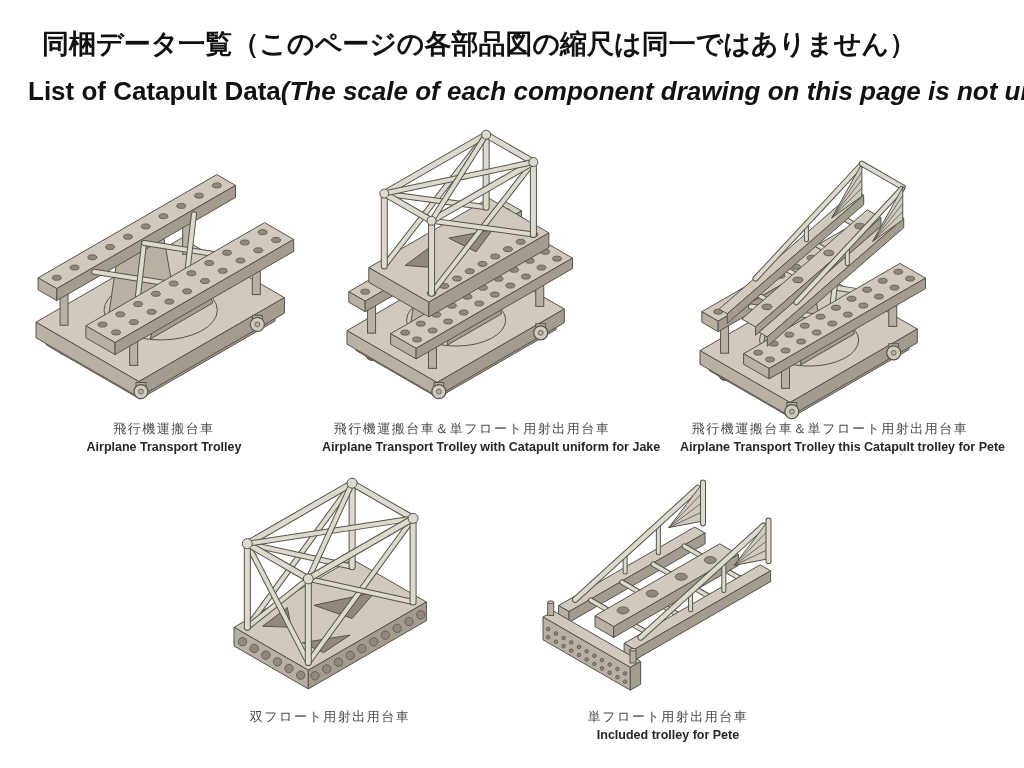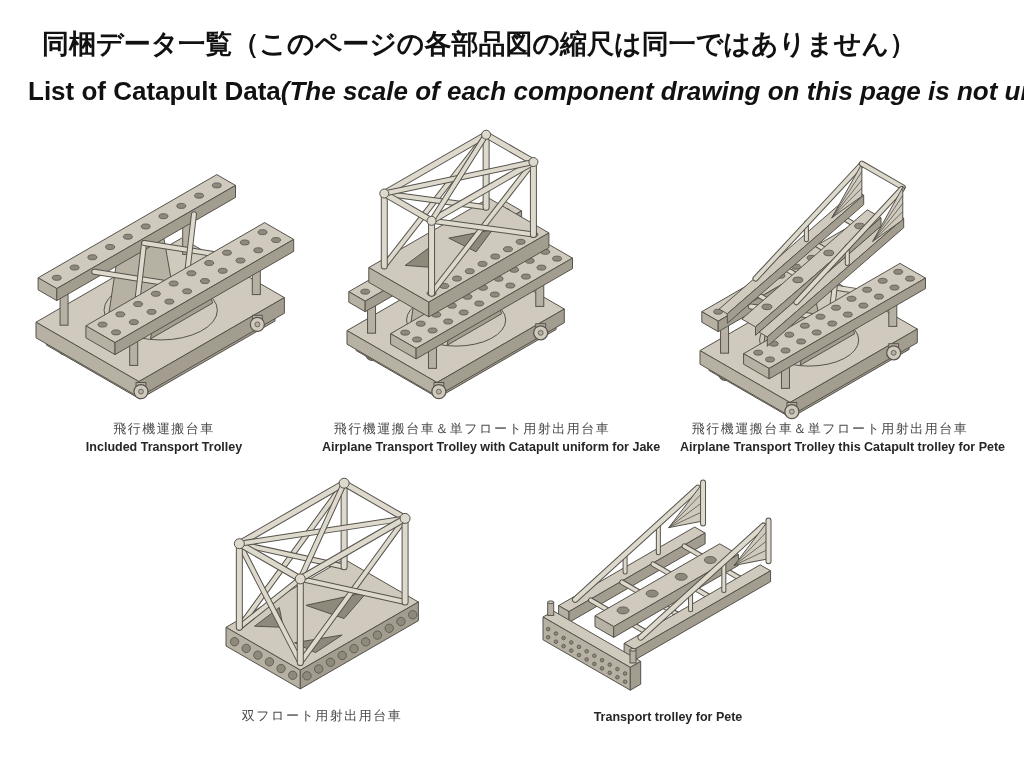--- a/index.html
+++ b/index.html
@@ -102,21 +102,21 @@
       <ellipse cx="145.364" cy="153.6" rx="4.5" ry="2.5" fill="#8f897c" stroke="#56534c" stroke-width="0.8"></ellipse>
       <ellipse cx="163.14586666666668" cy="143.33333333333334" rx="4.5" ry="2.5" fill="#8f897c" stroke="#56534c" stroke-width="0.8"></ellipse>
       <ellipse cx="180.92773333333335" cy="133.06666666666666" rx="4.5" ry="2.5" fill="#8f897c" stroke="#56534c" stroke-width="0.8"></ellipse>
       <ellipse cx="198.70960000000002" cy="122.80000000000001" rx="4.5" ry="2.5" fill="#8f897c" stroke="#56534c" stroke-width="0.8"></ellipse>
       <ellipse cx="216.4914666666667" cy="112.53333333333333" rx="4.5" ry="2.5" fill="#8f897c" stroke="#56534c" stroke-width="0.8"></ellipse>
       <ellipse cx="234.27333333333337" cy="102.26666666666667" rx="4.5" ry="2.5" fill="#8f897c" stroke="#56534c" stroke-width="0.8"></ellipse>
       <ellipse cx="252.0552" cy="92" rx="4.5" ry="2.5" fill="#8f897c" stroke="#56534c" stroke-width="0.8"></ellipse>
     </svg>
   <figcaption>
     <div class="cap-jp">飛行機運搬台車</div>
-    <div class="cap-en">Included Transport Trolley</div>
+    <div class="cap-en">Airplane Transport Trolley</div>
   </figcaption>
 </figure>
 
 <figure class="item" style="left:322px;top:110px;width:300px;">
   <svg id="svg1" width="300" height="310">
       <rect x="45.5604" y="234.2" width="9.799999999999999" height="8.4" fill="#b7b1a4" stroke="#56534c" stroke-width="1"></rect>
       <circle cx="50.4604" cy="243.3" r="7" fill="#cfcabd" stroke="#56534c" stroke-width="1.2"></circle>
       <circle cx="50.4604" cy="243.3" r="2.4499999999999997" fill="#b7b1a4" stroke="#56534c" stroke-width="0.8"></circle>
       <rect x="147.40200000000002" y="175.39999999999998" width="9.799999999999999" height="8.4" fill="#b7b1a4" stroke="#56534c" stroke-width="1"></rect>
       <circle cx="152.30200000000002" cy="184.5" r="7" fill="#cfcabd" stroke="#56534c" stroke-width="1.2"></circle>
@@ -352,21 +352,21 @@
       <line x1="192.767" y1="113.35000000000001" x2="222.77389999999997" y2="67.41249999999998" stroke="#56534c" stroke-width="0.8"></line>
       <line x1="192.767" y1="113.35000000000001" x2="222.77389999999997" y2="75.54999999999998" stroke="#56534c" stroke-width="0.8"></line>
       <line x1="192.767" y1="113.35000000000001" x2="222.77389999999997" y2="83.68749999999999" stroke="#56534c" stroke-width="0.8"></line>
     </svg>
   <figcaption>
     <div class="cap-jp">飛行機運搬台車＆単フロート用射出用台車</div>
     <div class="cap-en">Airplane Transport Trolley this Catapult trolley for Pete</div>
   </figcaption>
 </figure>
 
-<figure class="item" style="left:172px;top:476px;width:300px;font-family:Liberation Mono, monospace;">
+<figure class="item" style="left:180px;top:476px;width:300px;">
   <svg id="svg3" width="280" height="232" style="margin-left:10px;">
       <polygon points="44.0,151.3 162.1,83.1 236.4,126.0 118.3,194.2" fill="#cfcabd" stroke="#56534c" stroke-width="1" stroke-linejoin="round"></polygon>
       <polygon points="44.0,151.3 118.3,194.2 118.3,212.9 44.0,170.0" fill="#b7b1a4" stroke="#56534c" stroke-width="1" stroke-linejoin="round"></polygon>
       <polygon points="118.3,194.2 236.4,126.0 236.4,144.7 118.3,212.9" fill="#a39d90" stroke="#56534c" stroke-width="1" stroke-linejoin="round"></polygon>
       <circle cx="52.5734" cy="165.70999999999998" r="4.2" fill="#8f897c" stroke="#56534c" stroke-width="0.8"></circle>
       <circle cx="64.19512" cy="172.42" r="4.2" fill="#8f897c" stroke="#56534c" stroke-width="0.8"></circle>
       <circle cx="75.81684" cy="179.13" r="4.2" fill="#8f897c" stroke="#56534c" stroke-width="0.8"></circle>
       <circle cx="87.43856" cy="185.83999999999997" r="4.2" fill="#8f897c" stroke="#56534c" stroke-width="0.8"></circle>
       <circle cx="99.06028" cy="192.54999999999998" r="4.2" fill="#8f897c" stroke="#56534c" stroke-width="0.8"></circle>
       <circle cx="110.682" cy="199.26" r="4.2" fill="#8f897c" stroke="#56534c" stroke-width="0.8"></circle>
@@ -496,15 +496,16 @@
       <line x1="122.6848" y1="171.4" x2="245.31040000000002" y2="59.79999999999998" stroke="#56534c" stroke-width="6.5" stroke-linecap="round"></line>
       <line x1="122.6848" y1="171.4" x2="245.31040000000002" y2="59.79999999999998" stroke="#ddd9cd" stroke-width="4.5" stroke-linecap="round"></line>
       <polygon points="216.2128,99.4 250.5064,54.400000000000006 250.5064,92.8" fill="#cfcabd" stroke="#56534c" stroke-width="1" stroke-linejoin="round"></polygon>
       <line x1="216.2128" y1="99.4" x2="250.5064" y2="64" stroke="#56534c" stroke-width="0.8"></line>
       <line x1="216.2128" y1="99.4" x2="250.5064" y2="73.6" stroke="#56534c" stroke-width="0.8"></line>
       <line x1="216.2128" y1="99.4" x2="250.5064" y2="83.2" stroke="#56534c" stroke-width="0.8"></line>
       <line x1="250.5064" y1="54.400000000000006" x2="250.5064" y2="95.19999999999999" stroke="#56534c" stroke-width="6" stroke-linecap="round"></line>
       <line x1="250.5064" y1="54.400000000000006" x2="250.5064" y2="95.19999999999999" stroke="#ddd9cd" stroke-width="4" stroke-linecap="round"></line>
     </svg>
   <figcaption>
-    <div class="cap-en">Transport trolley for Pete</div>
+    <div class="cap-jp">単フロート用射出用台車</div>
+    <div class="cap-en">Included trolley for Pete</div>
   </figcaption>
 </figure>
 
 </body></html>

